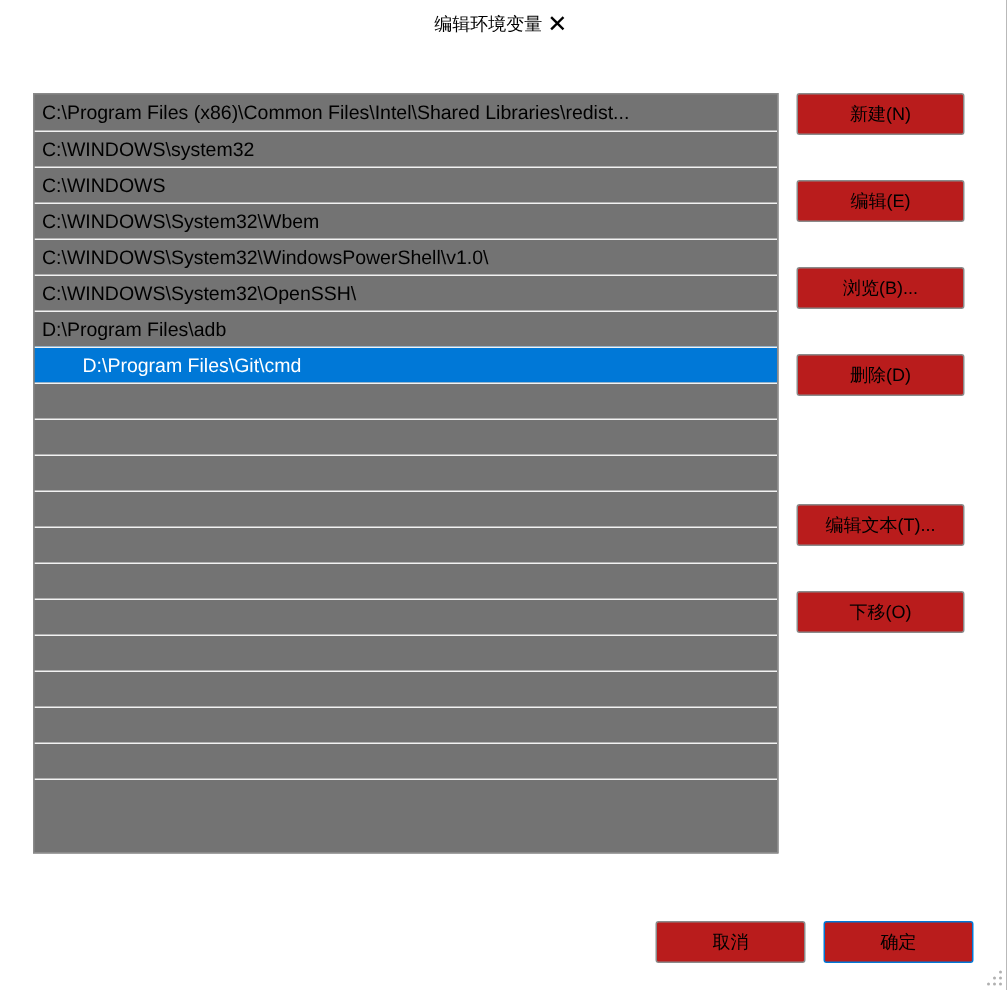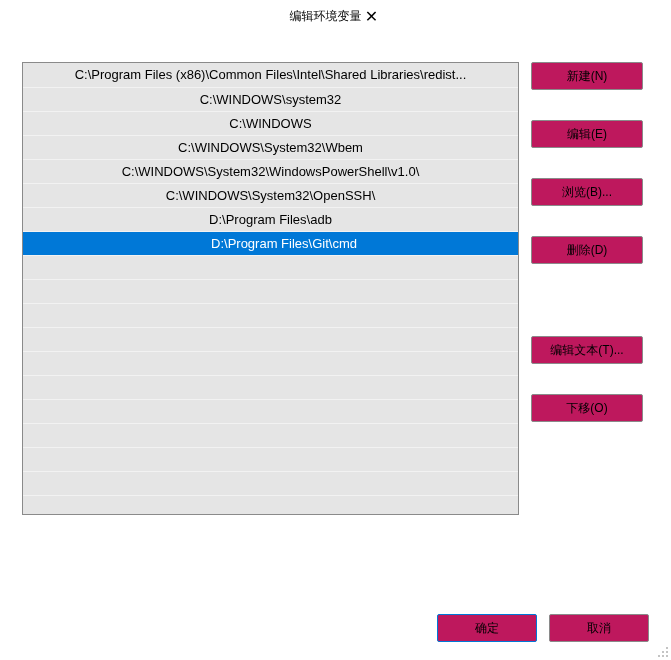--- a/index.html
+++ b/index.html
@@ -38,25 +38,24 @@
       font-weight: 300;
       user-select: none;
     }
     .dialog-body {
       display: flex;
       padding: 30px 22px 0 22px;
       gap: 12px;
     }
     .list-box {
       width: 497px;
-      height: 453px;
+      height: 507px;
       border: 1px solid #8a8a8a;
-      background: #e5e5e5;
+      background: #737373;
       overflow: hidden;
-      text-align: center;
     }
     .list-row {
       height: 24px;
       line-height: 24px;
       padding: 0 5px;
       font-size: 13px;
       color: #000;
       white-space: nowrap;
       overflow: hidden;
       text-overflow: ellipsis;
@@ -75,21 +74,21 @@
       border-top: 1px solid #f2f2f2;
     }
     .side-buttons {
       display: flex;
       flex-direction: column;
       width: 112px;
     }
     .btn {
       height: 28px;
       border: 1px solid #8a8a8a;
-      background: #be185d;
+      background: #b91c1c;
       font-family: inherit;
       font-size: 12px;
       display: flex;
       align-items: center;
       justify-content: center;
       cursor: pointer;
       user-select: none;
       border-radius: 2px;
     }
     .btn.primary {
@@ -156,22 +155,22 @@
     <div class="btn">新建(N)</div>
     <div class="btn gap-sm">编辑(E)</div>
     <div class="btn gap-sm">浏览(B)...</div>
     <div class="btn gap-sm">删除(D)</div>
     <div class="btn gap-lg">编辑文本(T)...</div>
     <div class="btn gap-sm">下移(O)</div>
   </div>
 </div>
 
 <div class="footer">
+  <div class="btn">取消</div>
   <div class="btn primary">确定</div>
-  <div class="btn">取消</div>
 </div>
 
 <div class="resize-grip">
   <svg width="12" height="12" viewBox="0 0 12 12">
     <circle cx="10" cy="2" r="1" fill="#b0b0b0"></circle>
     <circle cx="6" cy="6" r="1" fill="#b0b0b0"></circle>
     <circle cx="10" cy="6" r="1" fill="#b0b0b0"></circle>
     <circle cx="2" cy="10" r="1" fill="#b0b0b0"></circle>
     <circle cx="6" cy="10" r="1" fill="#b0b0b0"></circle>
     <circle cx="10" cy="10" r="1" fill="#b0b0b0"></circle>

